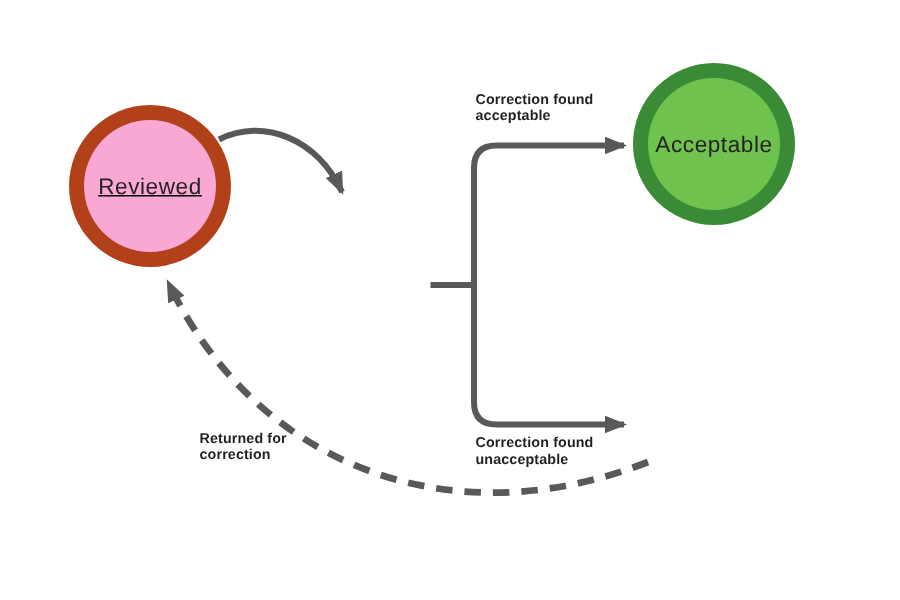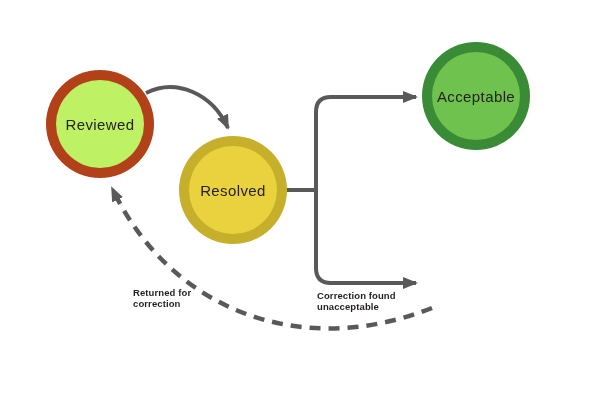--- a/index.html
+++ b/index.html
@@ -65,30 +65,25 @@
     stroke-dasharray: 11 8;
     stroke-width: 4.5px;
   }
 </style>
 </head>
 <body>
 
 <div class="canvas">
 
   <div class="node node-reviewed" style="background-color: rgb(178, 64, 25);">
-    <div class="node-inner" style="background-color: #bef264;">
+    <div class="node-inner" style="background-color: #f9a8d4; text-decoration: underline;">
       <span class="node-label">Reviewed</span>
     </div>
   </div>
 
-  <div class="node node-resolved" style="background-color: rgb(198, 175, 43);">
-    <div class="node-inner" style="background-color: rgb(233, 210, 62);">
-      <span class="node-label">Resolved</span>
-    </div>
-  </div>
 
   <div class="node node-acceptable" style="background-color: rgb(58, 139, 54);">
     <div class="node-inner" style="background-color: rgb(110, 194, 77);">
       <span class="node-label">Acceptable</span>
     </div>
   </div>
 
 
   <svg class="arrow-layer" viewBox="0 0 600 400" xmlns="http://www.w3.org/2000/svg">
     <defs>
@@ -101,18 +96,19 @@
 
     <path class="edge-path" d="M 287 190 H 316" style="stroke: rgb(89, 89, 89);"></path>
 
     <path class="edge-path" d="M 316 190 V 112 Q 316 97 331 97 H 416" marker-end="url(#arrowhead)" style="stroke: rgb(89, 89, 89);"></path>
 
     <path class="edge-path" d="M 316 190 V 268 Q 316 283 331 283 H 416" marker-end="url(#arrowhead)" style="stroke: rgb(89, 89, 89);"></path>
 
     <path class="edge-path edge-path-dashed" d="M 432 308 C 300 360, 170 310, 112 188" marker-end="url(#arrowhead)" style="stroke: rgb(89, 89, 89);"></path>
   </svg>
 
+  <div class="edge-label edge-label-acceptable" style="color: rgb(35, 31, 32);">Correction found acceptable</div>
 
   <div class="edge-label edge-label-unacceptable" style="color: rgb(35, 31, 32);">Correction found unacceptable</div>
 
   <div class="edge-label edge-label-returned" style="color: rgb(35, 31, 32);">Returned for correction</div>
 
 </div>
 
 </body></html>

